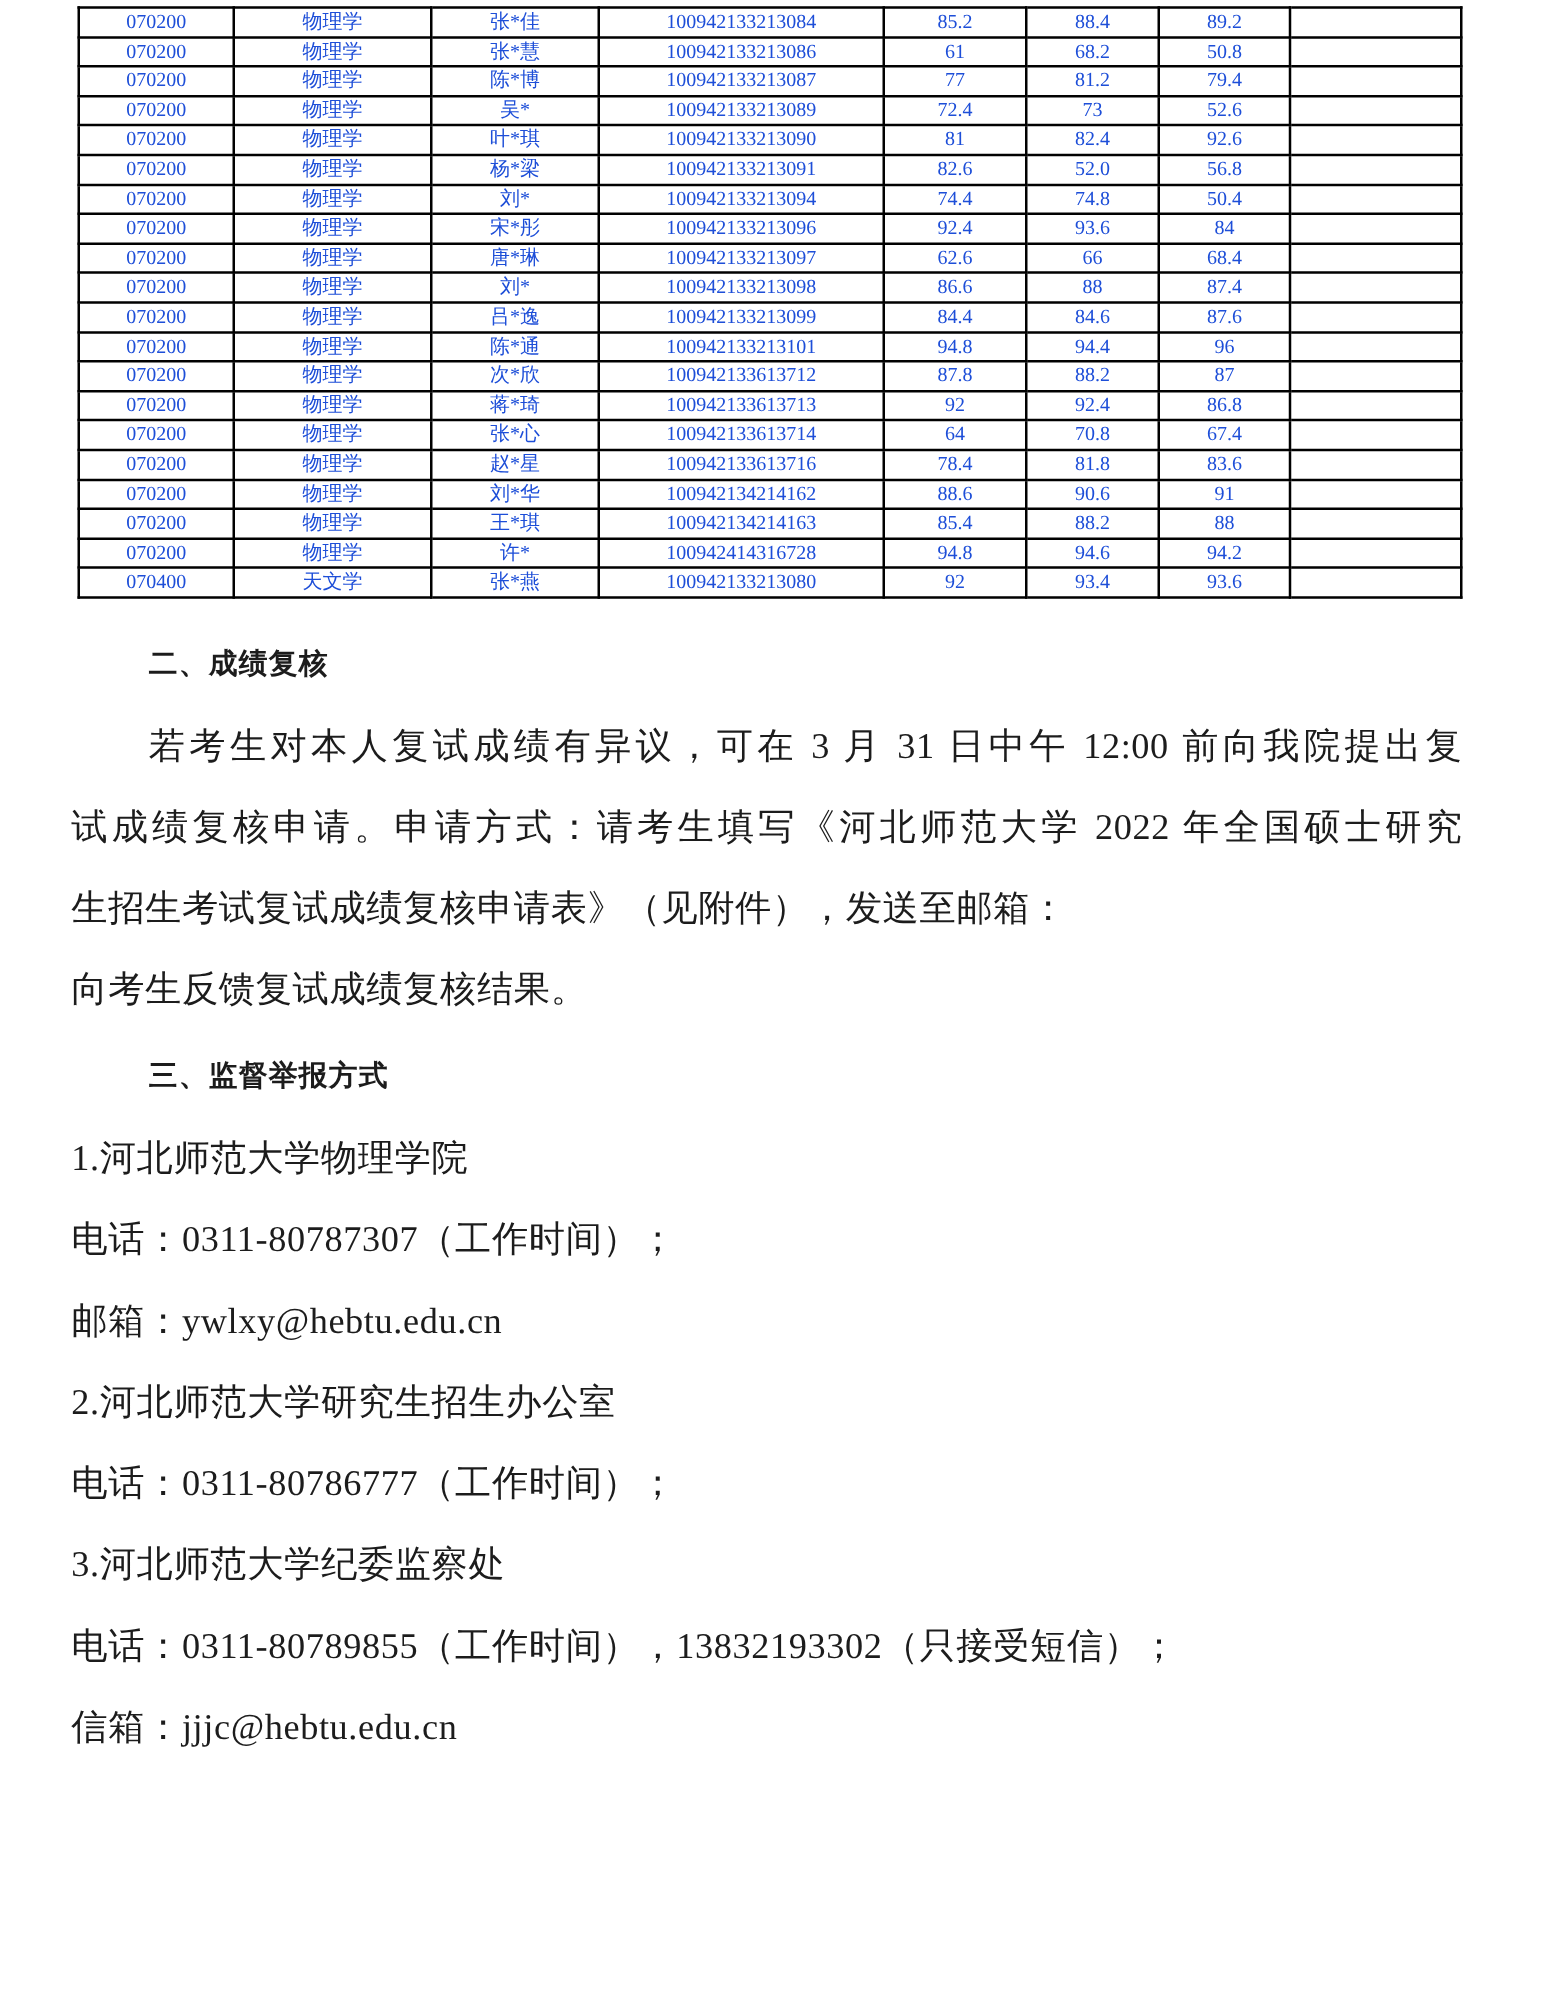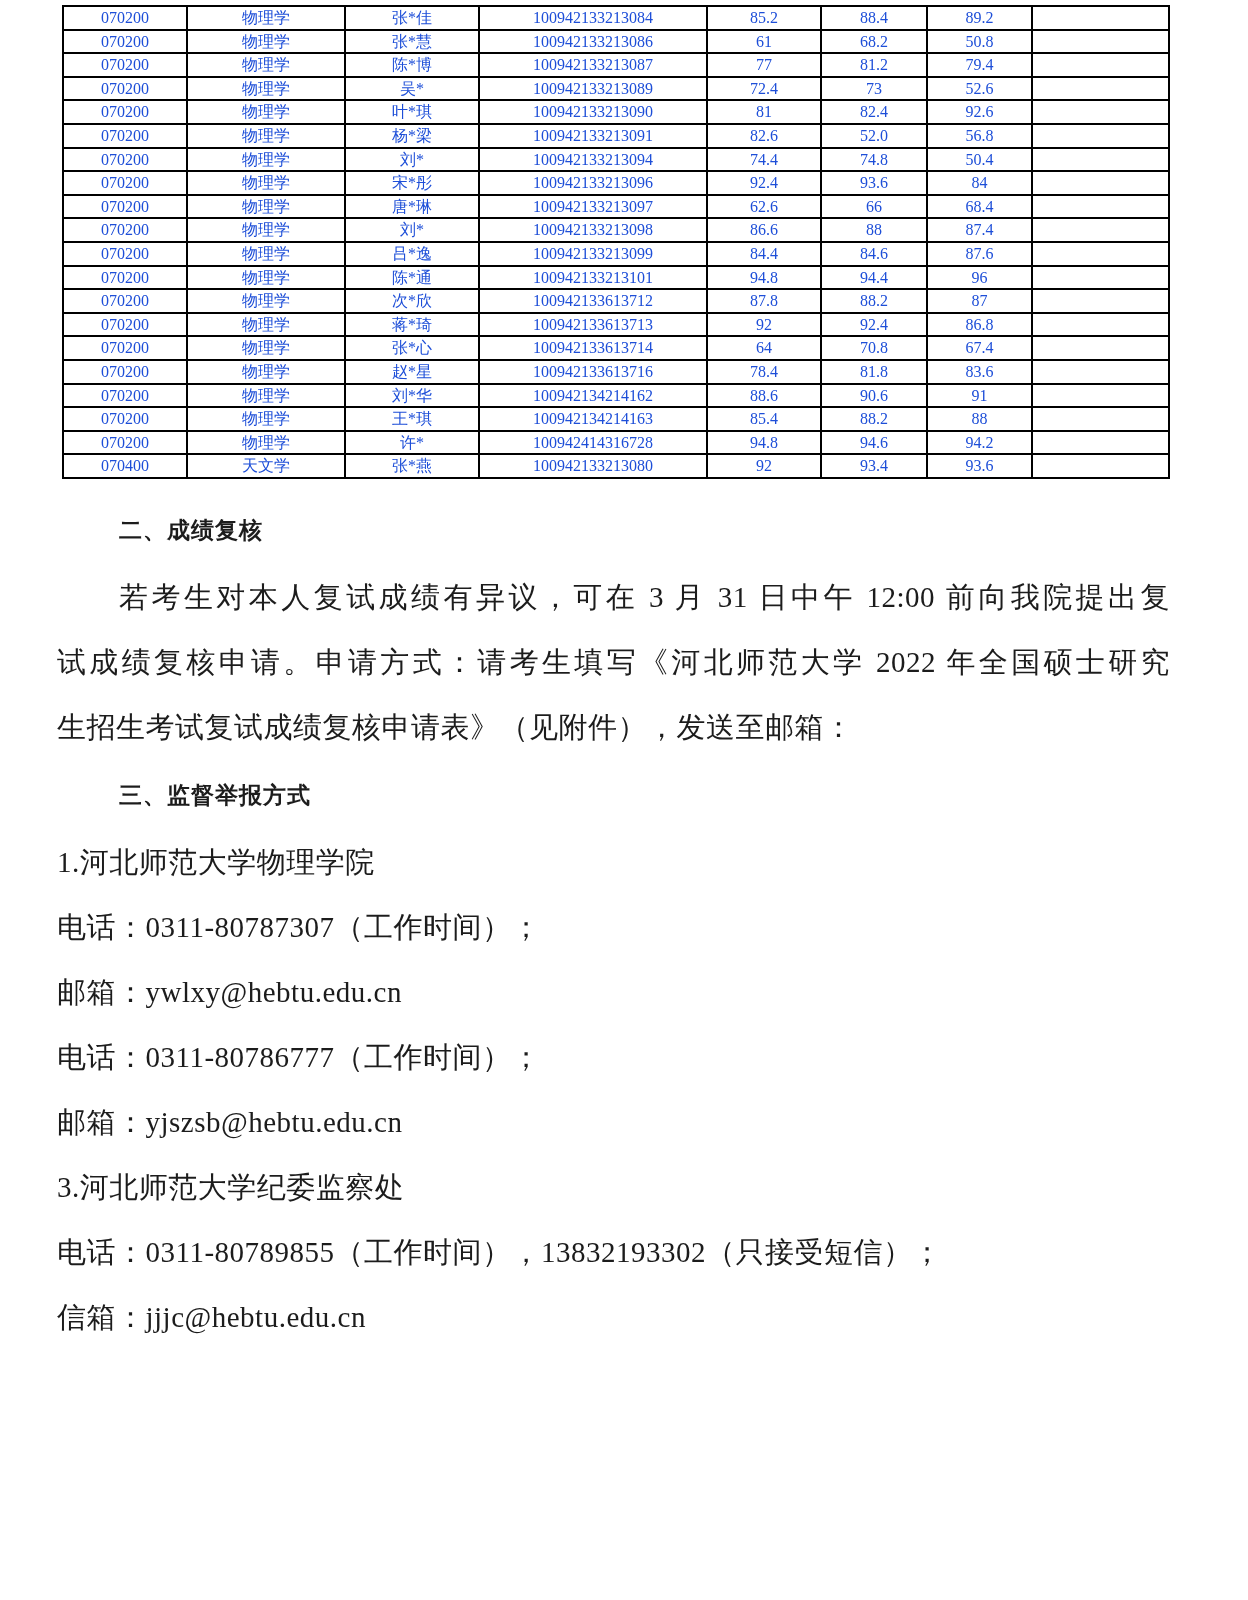--- a/index.html
+++ b/index.html
@@ -290,31 +290,32 @@
   </table>
 
   <div class="text-area">
 
     <div class="sec-heading">二、成绩复核</div>
 
     <div>
       <div class="para-line just indent">若考生对本人复试成绩有异议，可在 3 月 31 日中午 12:00 前向我院提出复</div>
       <div class="para-line just">试成绩复核申请。申请方式：请考生填写《河北师范大学 2022 年全国硕士研究</div>
       <div class="para-line">生招生考试复试成绩复核申请表》（见附件），发送至邮箱：</div>
+      <div class="para-line">向考生反馈复试成绩复核结果。</div>
     </div>
 
     <div class="sec-heading">三、监督举报方式</div>
 
     <div>
       <div class="contact-line">1.河北师范大学物理学院</div>
       <div class="contact-line">电话：0311-80787307（工作时间）；</div>
       <div class="contact-line">邮箱：ywlxy@hebtu.edu.cn</div>
 
+      <div class="contact-line">2.河北师范大学研究生招生办公室</div>
       <div class="contact-line">电话：0311-80786777（工作时间）；</div>
-      <div class="contact-line">邮箱：yjszsb@hebtu.edu.cn</div>
 
       <div class="contact-line">3.河北师范大学纪委监察处</div>
       <div class="contact-line">电话：0311-80789855（工作时间），13832193302（只接受短信）；</div>
       <div class="contact-line">信箱：jjjc@hebtu.edu.cn</div>
     </div>
 
   </div>
 </div>
 
 </body></html>

